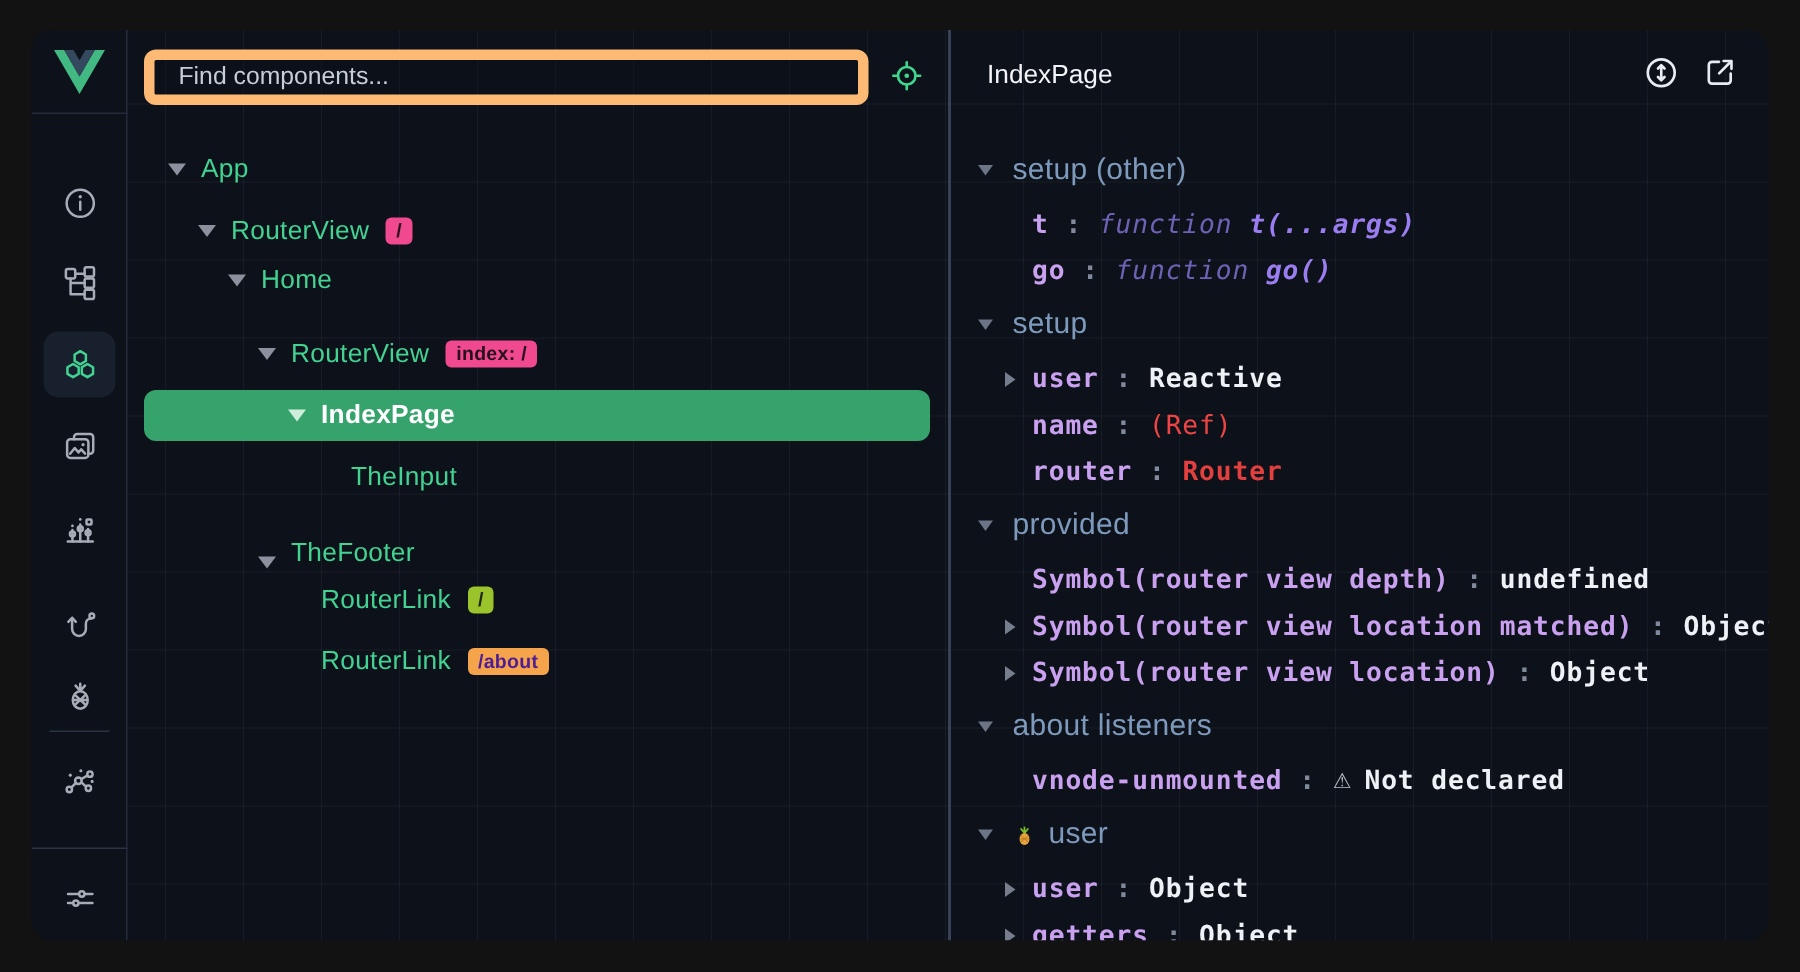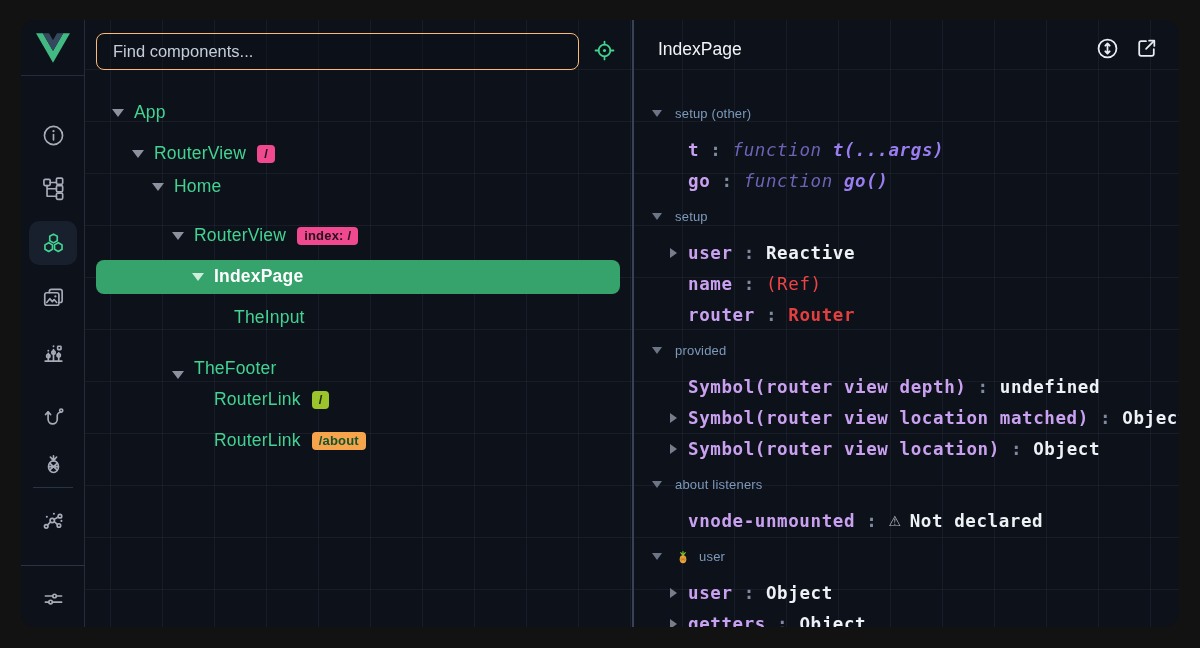--- a/index.html
+++ b/index.html
@@ -41,21 +41,21 @@
   .side-icon.active { background:#181f2d; }
   .side-icon.active svg { stroke:#42d392; }
   .side-divider { position:absolute; left:12px; width:40px; height:1px; background:#2a3344; }
   .side-divider.full { left:0; width:64px; }
   
   .searchbar {
     position:absolute; left:75px; top:13px; width:483px; height:37px;
   }
   .searchbar input {
     width:100%; height:100%; background:rgba(13,17,25,0.4);
-    border:1px solid #fdba74; border-radius:8px; outline:none;
+    border:7px solid #fdba74; border-radius:8px; outline:none;
     color:#e6eaf2; font-size:16.5px; padding:0 16px;
     font-family:"Liberation Sans", sans-serif;
   }
   .searchbar input::placeholder { color:#c6cdd9; opacity:1; }
   .inspect-btn {
     position:absolute; left:571px; top:18px; width:25px; height:25px;
     display:flex; align-items:center; justify-content:center; cursor:pointer;
   }
   .inspect-btn svg { stroke:#3fd68f; fill:none; stroke-width:1.7; stroke-linecap:round; }
   
@@ -85,21 +85,21 @@
   .detail-title {
     position:absolute; left:24px; top:19px; color:#f2f4f8; font-size:17.5px; font-weight:500;
   }
   .detail-actions { position:absolute; right:20px; top:16px; display:flex; gap:14px; }
   .d-icon { width:25px; height:25px; display:flex; align-items:center; justify-content:center; cursor:pointer; }
   .d-icon svg { stroke:#e8ebf1; fill:none; stroke-width:1.7; stroke-linecap:round; stroke-linejoin:round; }
   .insp-body { position:absolute; left:0; top:73px; right:0; }
   .insp-header {
     height:31px; margin:5px 0; padding-left:18px;
     display:flex; align-items:center; cursor:pointer;
-    color:#7d99bb; font-size:13px; font-weight:500; letter-spacing:0.2px;
+    color:#7d99bb; font-size:20px; font-weight:500; letter-spacing:0.2px;
   }
   .insp-header .tri {
     width:0; height:0; border-left:5.5px solid transparent; border-right:5.5px solid transparent;
     border-top:7px solid #6c7586; margin-right:13px; flex:none;
   }
   .insp-header .pinia { margin-right:8px; display:inline-flex; }
   .insp-row {
     height:31px; padding-left:36px; display:flex; align-items:center; cursor:pointer;
     font-family:"DejaVu Sans Mono", monospace; font-size:17.5px; letter-spacing:0.6px;
     white-space:nowrap;
@@ -266,21 +266,21 @@
         <span>TheFooter</span>
       </div>
       <div class="tree-row" style="top: 359px; padding-left: 96px;">
         <span class="tree-toggle"></span>
         <span>RouterLink</span>
         <span class="badge" style="background: rgb(155, 195, 44); color: rgb(32, 41, 8);">/</span>
       </div>
       <div class="tree-row" style="top: 400px; padding-left: 96px;">
         <span class="tree-toggle"></span>
         <span>RouterLink</span>
-        <span class="badge" style="background: rgb(245, 164, 76); color: #14532d;">/about</span>
+        <span class="badge" style="background: rgb(245, 164, 76); color: #4c1d95;">/about</span>
       </div>
     </div>
 
   <div class="vdivider"></div>
 
   <section class="detail">
     <div class="detail-title">IndexPage</div>
     <div class="detail-actions">
       <span class="d-icon">
         <svg width="25" height="25" viewBox="0 0 24 24">

